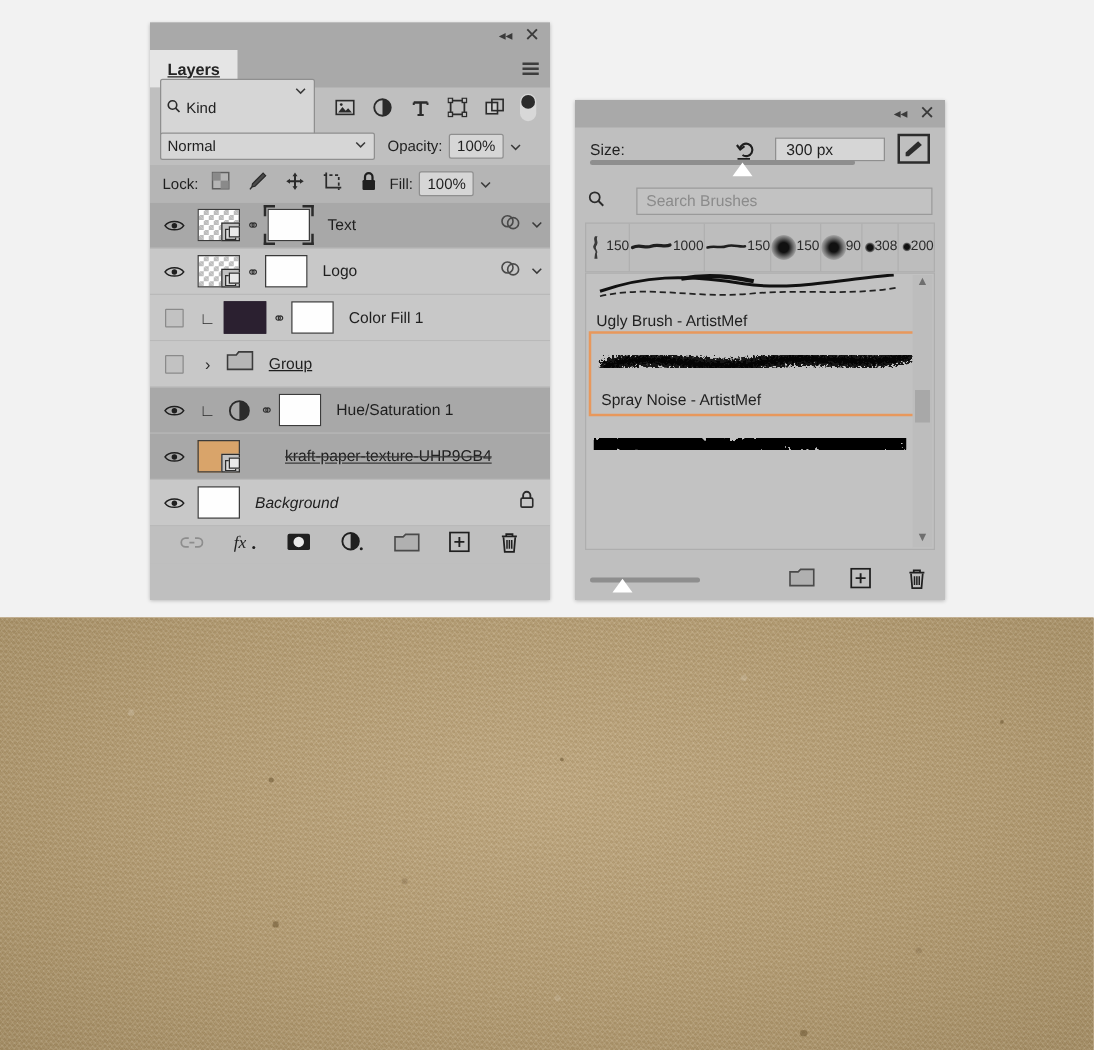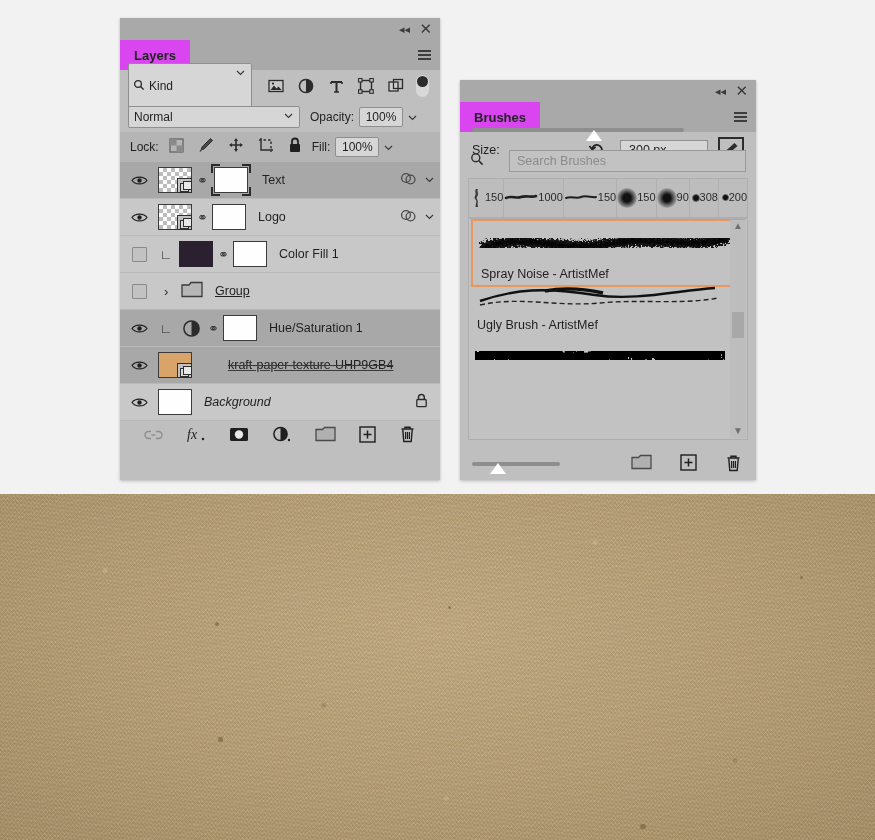--- a/index.html
+++ b/index.html
@@ -9,21 +9,21 @@
     -webkit-font-smoothing:antialiased;
     overflow:hidden;position:relative;
   }
 
   
   .panel{position:absolute;background:#bfbfbf;box-shadow:0 1px 3px rgba(0,0,0,.25);}
   .panel-topbar{height:22px;background:#a9a9a9;position:relative;}
   .panel-topbar .collapse-ic{position:absolute;right:30px;top:3px;font-size:11px;color:#3a3a3a;line-height:16px;}
   .panel-topbar .close-ic{position:absolute;right:8px;top:1px;font-size:15px;color:#3a3a3a;line-height:19px;font-weight:400;}
   .tabrow{height:30px;background:#a9a9a9;position:relative;display:flex;align-items:stretch;}
-  .tab{background:#d946ef;padding:0 14px;display:flex;align-items:center;font-size:13px;font-weight:bold;color:#232323;}
+  .tab{background:#e5e5e5;padding:0 14px;display:flex;align-items:center;font-size:13px;font-weight:bold;color:#232323;text-decoration:underline;}
   .tabrow .menu-ic{position:absolute;right:9px;top:10px;width:13px;height:10px;}
   .tabrow .menu-ic i{display:block;height:2px;background:#3d3d3d;margin-bottom:2px;}
 
   
   #layers-panel{left:120px;top:18px;width:320px;height:462px;background:#bfbfbf;}
   .lp-filter{height:32px;display:flex;align-items:center;padding:0 8px;gap:0;background:#bfbfbf;}
   .kind-select{width:114px;height:20px;background:#d6d6d6;border:1px solid #8f8f8f;border-radius:2px;
      display:flex;align-items:center;font-size:12px;color:#1f1f1f;padding:12px 4px;position:relative;}
   .kind-select .cs{margin-right:4px;}
   .kind-select .chev{position:absolute;right:5px;top:3px;}
@@ -466,30 +466,20 @@
   </div>
 </div>
 
 <div class="panel" id="brushes-panel">
 
   <div class="panel-topbar">
     <span class="collapse-ic">◂◂</span>
     <span class="close-ic">✕</span>
   </div>
 
-  <div class="tabrow">
-    <div class="tab">
-      <span>Brushes</span>
-    </div>
-    <div class="menu-ic">
-        <i></i>
-        <i></i>
-        <i></i>
-      </div>
-  </div>
 
   <div class="bp-size">
     <span class="sz-lbl">Size:</span>
     <span class="reset-ic">
       <svg width="18" height="18" viewBox="0 0 18 18">
           <path d="M4 8 A5 5 0 1 1 6 13" fill="none" stroke="#1f1f1f" stroke-width="1.7"></path>
           <path d="M1.5 5 L4.2 8.6 L7.6 6" fill="none" stroke="#1f1f1f" stroke-width="1.7"></path>
           <path d="M2 16 H12" stroke="#1f1f1f" stroke-width="1.4"></path>
         </svg>
     </span>
@@ -558,44 +548,44 @@
     </div>
     <div class="preset">
       <div class="pv">
         <div style="width:7px;height:7px;border-radius:50%;background:radial-gradient(circle,#111 0%,#111 40%,rgba(17,17,17,0) 85%);"></div>
       </div>
       <div class="pn">200</div>
     </div>
   </div>
 
   <div class="brush-list">
+
+    <div class="brush-item" style="height:46px;padding-top:0;">
+      <svg width="250" height="26" viewBox="0 0 250 26" style="margin-top:-2px">
+        <path d="M5 16 C40 4 70 2 120 10 C160 16 200 6 240 3" fill="none" stroke="#111" stroke-width="2.4"></path>
+        <path d="M5 20 C45 11 80 22 125 18 C165 14 205 20 243 13" fill="none" stroke="#222" stroke-width="1.4" stroke-dasharray="5 3"></path>
+        <path d="M70 6 C90 2 110 4 128 8" fill="none" stroke="#111" stroke-width="3.4"></path>
+      </svg>
+      <span class="bname" style="bottom:1px;">Ugly Brush - ArtistMef</span>
+    </div>
 
     <div class="brush-item selected" style="margin:0 2px;">
       <svg width="252" height="38" viewBox="0 0 252 38">
         <defs>
           <filter id="spray">
               <feTurbulence type="fractalNoise" baseFrequency="0.55" numOctaves="3" result="n"></feTurbulence>
               <feDisplacementMap in="SourceGraphic" in2="n" scale="9"></feDisplacementMap>
             </filter>
         </defs>
         <path d="M6 22 C45 8 85 28 130 19 C172 11 210 24 246 14" fill="none" stroke="#101010" stroke-width="11" stroke-linecap="round" filter="url(#spray)" opacity="0.95"></path>
         <path d="M6 22 C45 8 85 28 130 19 C172 11 210 24 246 14" fill="none" stroke="#000" stroke-width="5" stroke-linecap="round" filter="url(#spray)" opacity="0.8"></path>
       </svg>
       <span class="bname">Spray Noise - ArtistMef</span>
     </div>
 
-    <div class="brush-item" style="height:46px;padding-top:0;">
-      <svg width="250" height="26" viewBox="0 0 250 26" style="margin-top:-2px">
-        <path d="M5 16 C40 4 70 2 120 10 C160 16 200 6 240 3" fill="none" stroke="#111" stroke-width="2.4"></path>
-        <path d="M5 20 C45 11 80 22 125 18 C165 14 205 20 243 13" fill="none" stroke="#222" stroke-width="1.4" stroke-dasharray="5 3"></path>
-        <path d="M70 6 C90 2 110 4 128 8" fill="none" stroke="#111" stroke-width="3.4"></path>
-      </svg>
-      <span class="bname" style="bottom:1px;">Ugly Brush - ArtistMef</span>
-    </div>
-
     <div class="brush-item" style="height:60px;">
       <svg width="250" height="40" viewBox="0 0 250 40">
         <defs>
           <filter id="blob">
               <feTurbulence type="fractalNoise" baseFrequency="0.22" numOctaves="2" result="n2"></feTurbulence>
               <feDisplacementMap in="SourceGraphic" in2="n2" scale="17"></feDisplacementMap>
             </filter>
         </defs>
         <path d="M8 20 C50 8 90 30 135 18 C175 8 212 26 244 16" fill="none" stroke="#000" stroke-width="18" stroke-linecap="round" filter="url(#blob)"></path>
       </svg>

